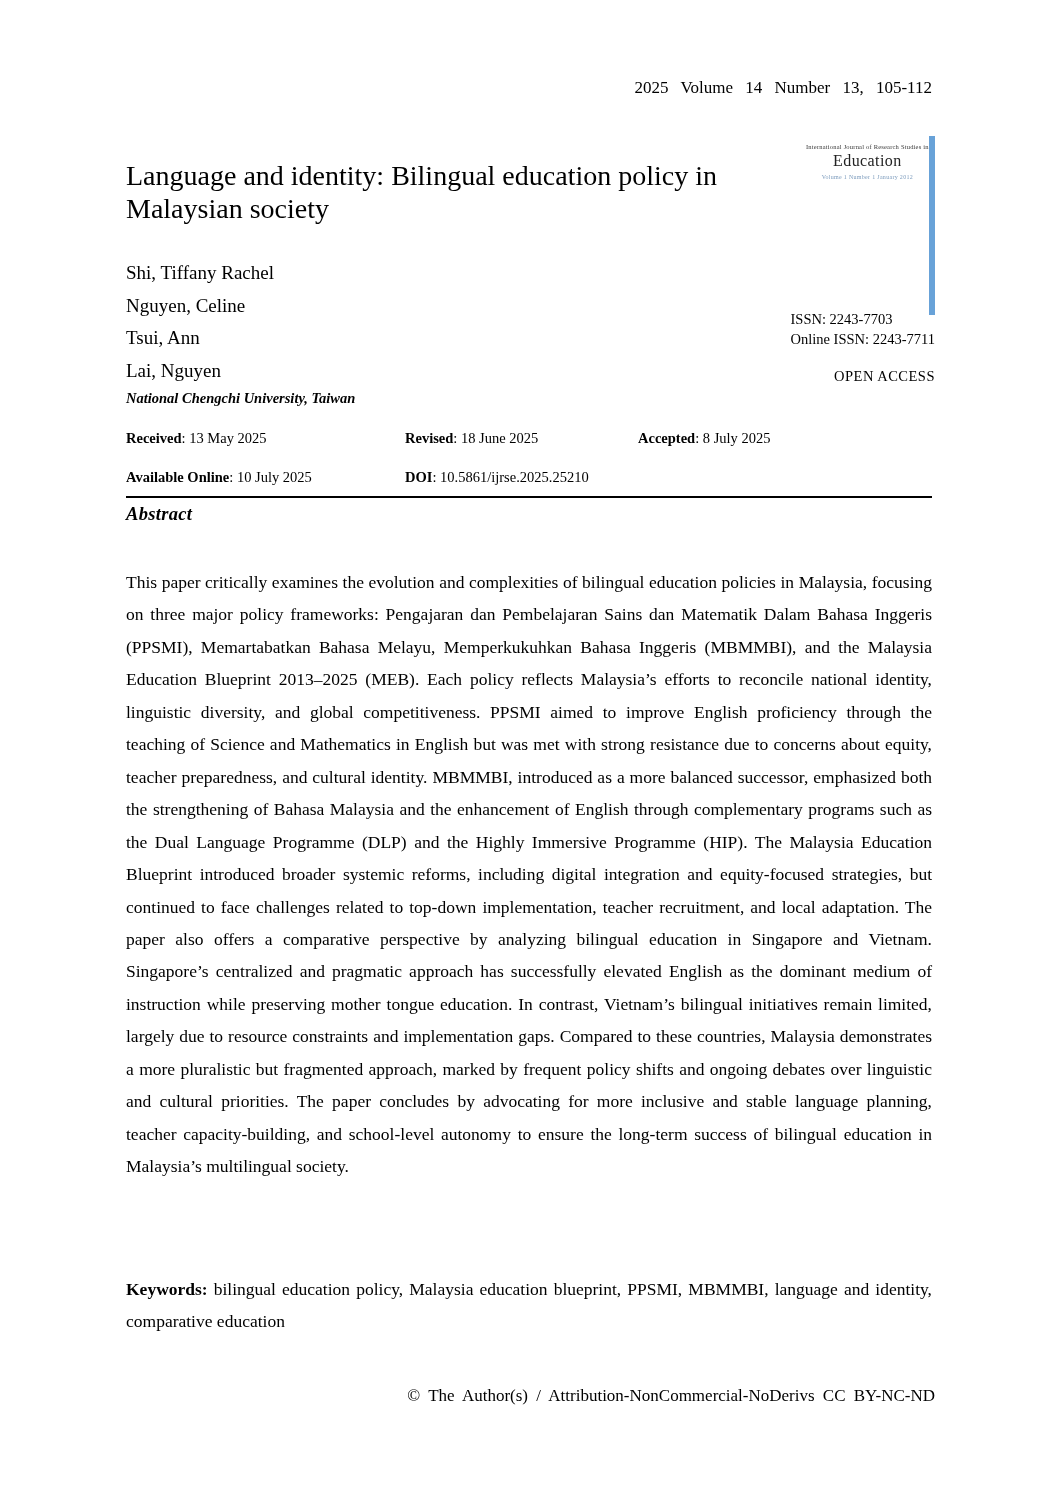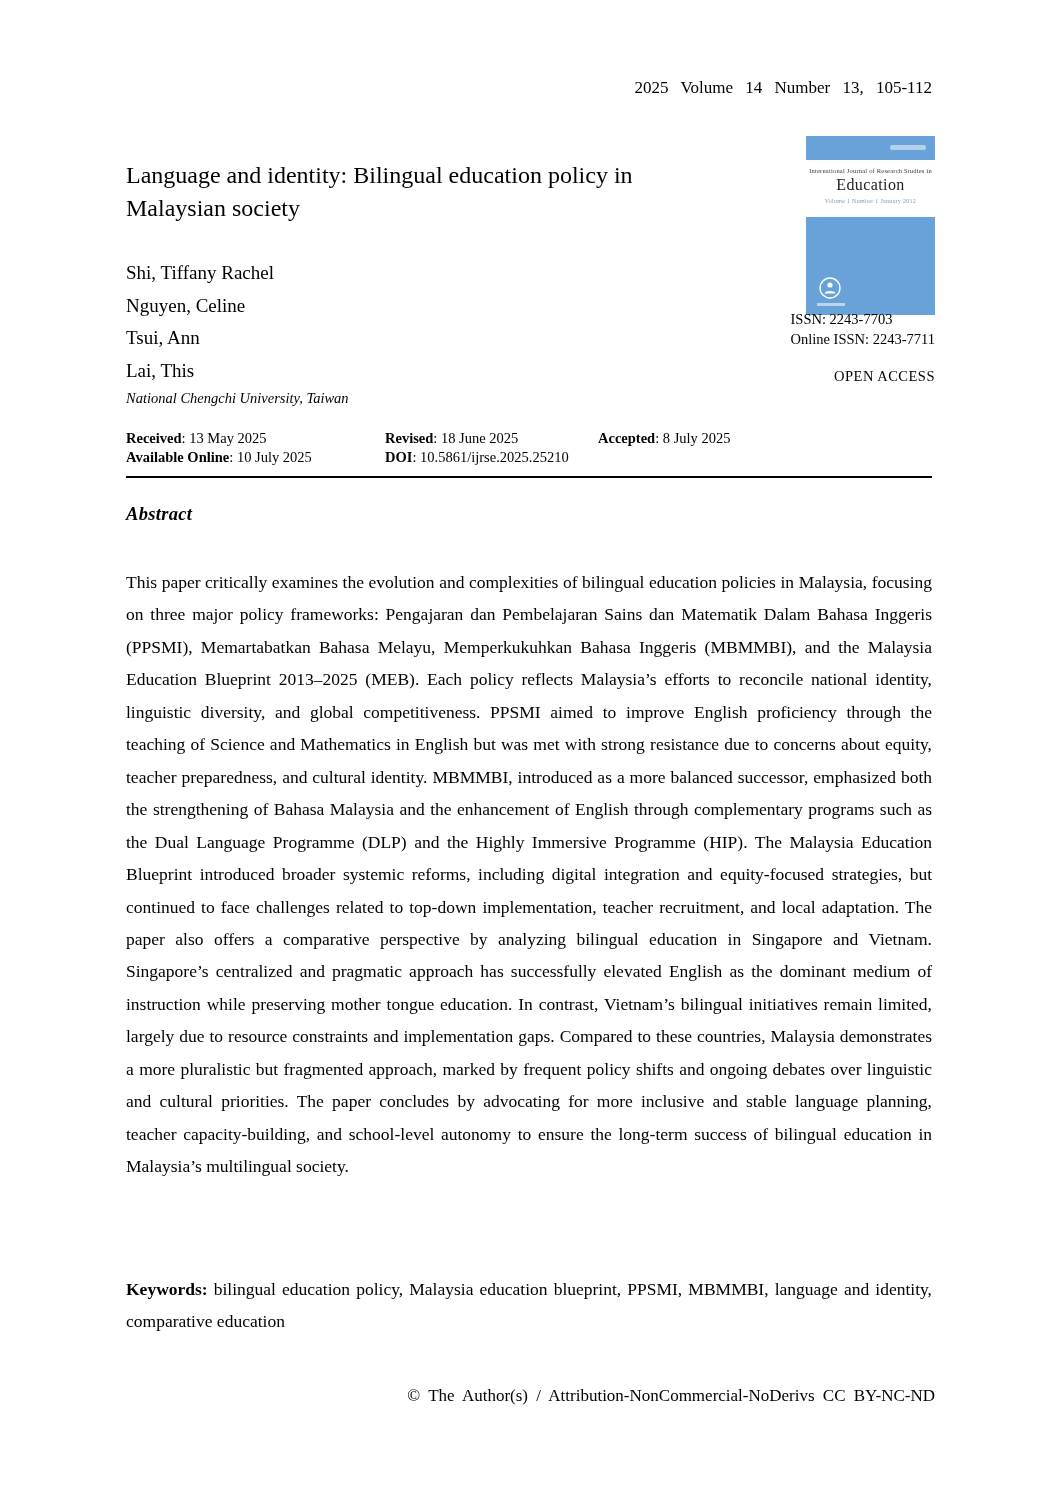--- a/index.html
+++ b/index.html
@@ -5,41 +5,41 @@
   html,body{margin:0;padding:0;background:#fff;}
   .page{
     position:relative;width:1058px;height:1497px;background:#ffffff;
     font-family:"Liberation Serif", serif;color:#000;overflow:hidden;
   }
   
   .jheader{position:absolute;top:74px;right:126px;text-align:right;}
   .jheader .jname{font-weight:bold;font-size:17px;letter-spacing:.2px;}
   .jheader .jissue{font-size:17px;word-spacing:8px;margin-top:4px;}
   
-  .title{position:absolute;left:126px;top:159px;width:612px;font-size:24px;line-height:33px;}
+  .title{position:absolute;left:126px;top:159px;width:612px;font-size:28px;line-height:33px;}
   
   .authors{position:absolute;left:126px;top:257px;font-size:19px;line-height:32.5px;}
-  .affiliation{font-style:italic;font-size:14.5px;line-height:18px;margin-top:2px;}
+  .affiliation{font-style:italic;font-size:14.5px;line-height:18px;margin-top:2px;font-weight:bold;}
   
-  .cover{position:absolute;left:806px;top:136px;width:129px;height:179px;display:flex;flex-direction:column;box-shadow:0 0 0 1px rgba(255,255,255,0);}
+  .cover{position:absolute;left:806px;top:136px;width:129px;height:179px;display:flex;flex-direction:row;box-shadow:0 0 0 1px rgba(255,255,255,0);}
   .cover-top{height:24px;position:relative;}
   .cover-topband-text{position:absolute;right:9px;top:9px;width:36px;height:5px;background:rgba(255,255,255,.5);border-radius:2px;}
   .cover-mid{height:57px;background:#fff;text-align:center;padding-top:7px;box-sizing:border-box;}
   .cover-mid .cm-small{font-size:6.5px;color:#3a3a3a;letter-spacing:.2px;}
   .cover-mid .cm-big{font-size:16px;color:#222;margin-top:2px;letter-spacing:.4px;}
   .cover-mid .cm-issue{font-size:6px;color:#7d9cbd;margin-top:4px;letter-spacing:.3px;}
   .cover-bottom{flex:1;position:relative;}
   .emblem{position:absolute;left:13px;bottom:16px;width:22px;height:22px;}
   .emblem-caption{position:absolute;left:11px;bottom:9px;width:28px;height:3px;background:rgba(255,255,255,.55);}
   
   .ids{position:absolute;top:309px;right:123px;font-size:14.5px;line-height:20px;}
   .open-access{position:absolute;top:368px;left:806px;width:129px;text-align:right;font-size:14.5px;letter-spacing:.5px;}
   
   .meta{position:absolute;left:126px;top:429px;width:806px;border-bottom:2px solid #000;padding-bottom:9px;font-size:14.5px;}
-  .meta-grid{display:grid;grid-template-columns:259px 213px 1fr;line-height:19px;}
+  .meta-grid{display:grid;grid-template-columns:259px 213px 1fr;line-height:19px;gap:20px;}
   .meta-grid b{font-weight:bold;}
   
   .abstract-heading{position:absolute;left:126px;top:504px;font-size:18.5px;font-weight:bold;font-style:italic;letter-spacing:.3px;}
   .abstract-body{position:absolute;left:126px;top:566px;width:806px;font-size:17.5px;line-height:32.45px;text-align:justify;}
   
   .keywords{position:absolute;left:126px;top:1273px;width:806px;font-size:17.5px;line-height:32.45px;text-align:justify;}
   .kw-label{font-weight:bold;}
   
   .footer{position:absolute;right:123px;top:1386px;font-size:17px;word-spacing:4px;font-family:Liberation Serif, serif;}
 </style>
@@ -51,21 +51,21 @@
   <div class="jheader">
     <div class="jissue">2025 Volume 14 Number 13, 105-112</div>
   </div>
 
   <div class="title">Language and identity: Bilingual education policy in Malaysian society</div>
 
   <div class="authors">
     <div>Shi, Tiffany Rachel</div>
     <div>Nguyen, Celine</div>
     <div>Tsui, Ann</div>
-    <div>Lai, This</div>
+    <div>Lai, Nguyen</div>
     <div class="affiliation">National Chengchi University, Taiwan</div>
   </div>
 
   <div class="cover">
     <div class="cover-top" style="background:#68a2d8;">
       <div class="cover-topband-text"></div>
     </div>
     <div class="cover-mid">
       <div class="cm-small">International Journal of Research Studies in</div>
       <div class="cm-big">Education</div>

